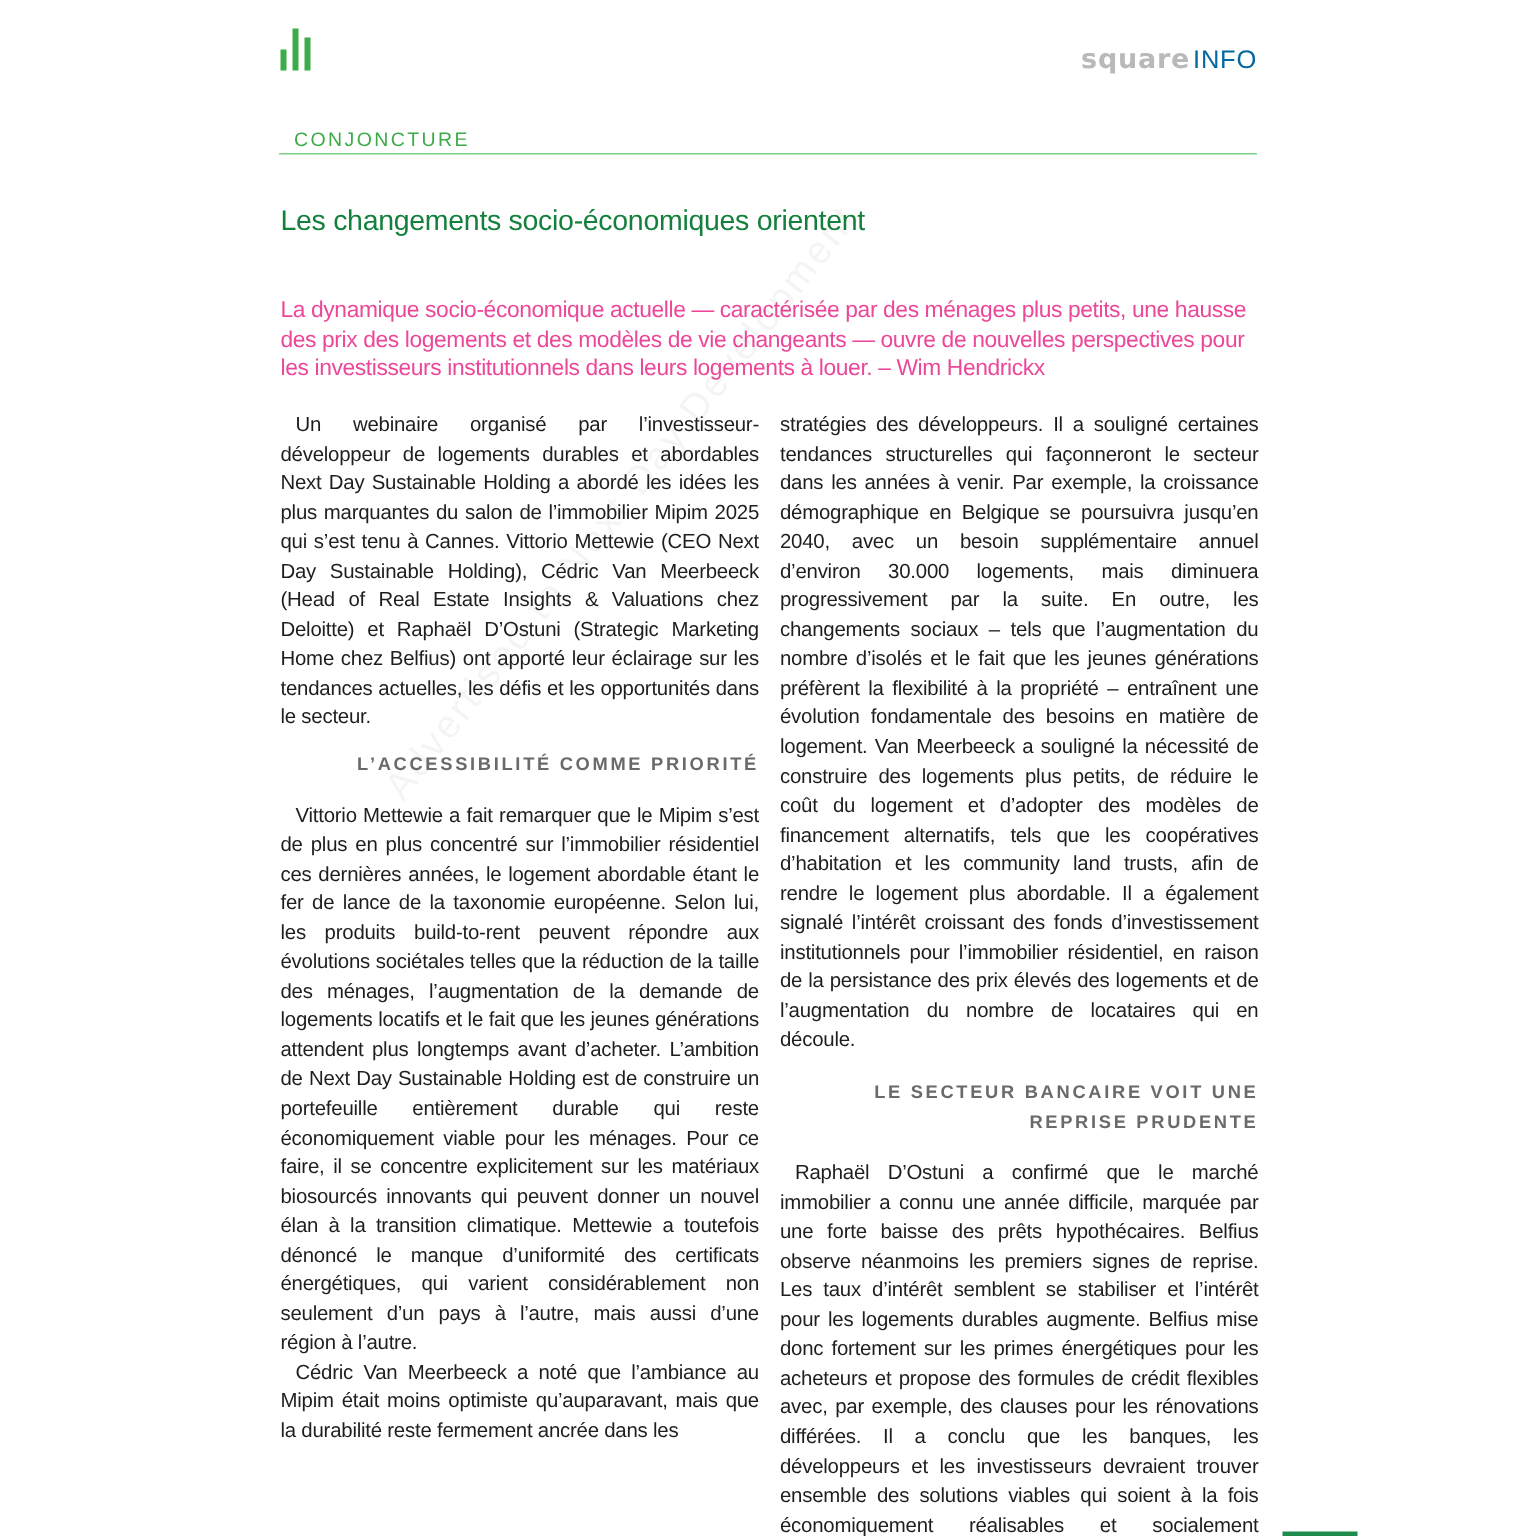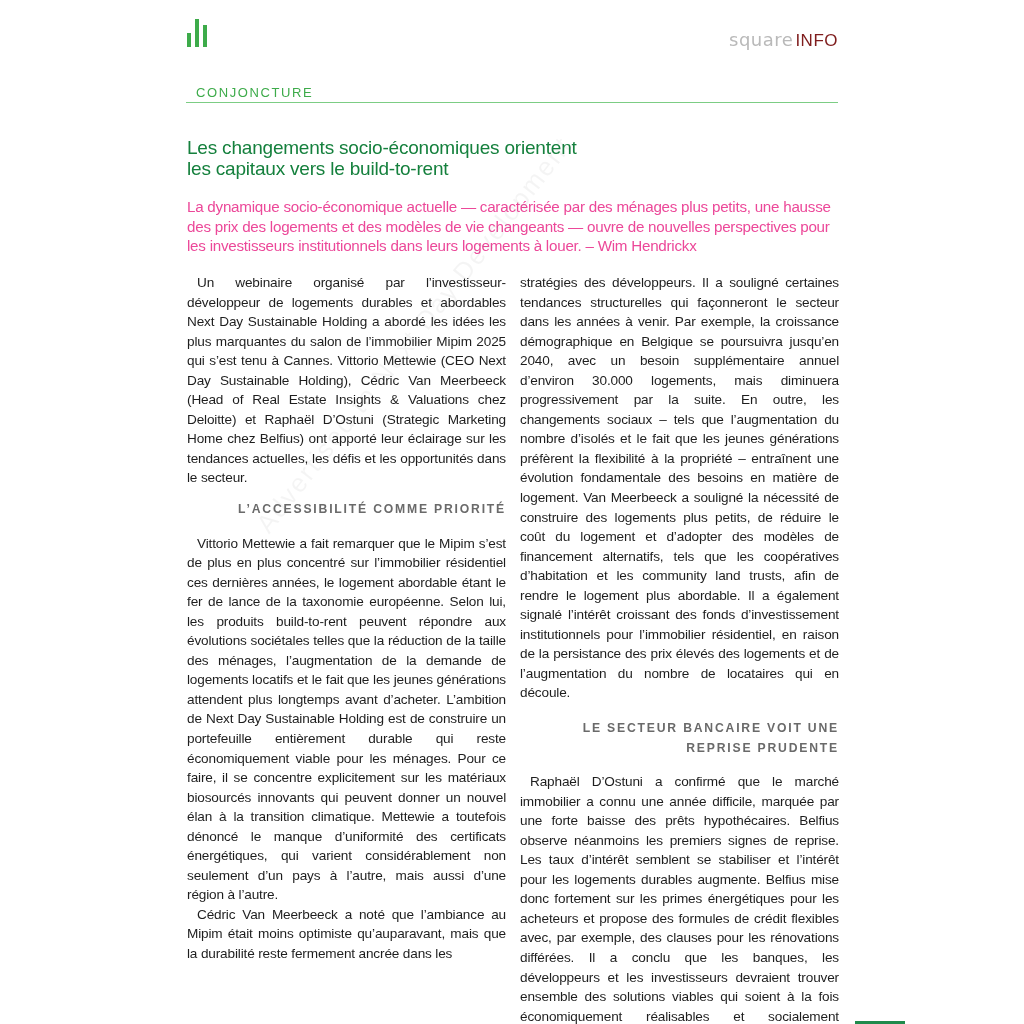--- a/index.html
+++ b/index.html
@@ -6,22 +6,22 @@
   body { width: 1024px; height: 1024px; position: relative; overflow: hidden;
          font-family: "Liberation Sans", sans-serif; color: #1e1e1e; }
 
   .logo-bars { position: absolute; left: 187px; top: 17px; width: 22px; height: 30px; }
   .logo-bars span { position: absolute; bottom: 0; width: 4px; background: #3dab4a; }
   .logo-bars .b1 { left: 0; height: 14px; }
   .logo-bars .b2 { left: 8px; height: 28px; }
   .logo-bars .b3 { left: 16px; height: 22px; }
 
   .brand { position: absolute; right: 186px; top: 29px; color: #b9b9b9; font-size: 19px; letter-spacing: 0.5px; }
-  .brand .brand-main { font-weight: normal; font-family: "DejaVu Sans", sans-serif; font-size: 18px; margin-top: 38px; }
-  .brand .brand-sub { font-weight: normal; font-size: 17px; margin-left: 2px; color: #7f1d1d; margin-top: 44px; }
+  .brand .brand-main { font-weight: bold; font-family: "DejaVu Sans", sans-serif; font-size: 18px; margin-top: 38px; }
+  .brand .brand-sub { font-weight: normal; font-size: 17px; margin-left: 2px; color: #0369a1; margin-top: 44px; }
 
   .section-label { position: absolute; left: 196px; top: 85px; color: #3dab4a; font-weight: normal;
                    font-size: 13px; letter-spacing: 1.6px; }
   .section-rule { position: absolute; left: 186px; top: 102px; width: 652px; height: 1px; background: #7ccd84; }
 
   .title { position: absolute; left: 187px; top: 137px; width: 520px; font-size: 19px; font-weight: normal;
            line-height: 21px; color: #15803d; margin: 0; letter-spacing: -0.2px; }
 
   .lead { position: absolute; left: 187px; top: 197px; width: 650px; font-size: 15.2px; line-height: 19.5px;
           color: #ec4899; margin: 0; letter-spacing: -0.25px; }
@@ -52,21 +52,20 @@
 
 <div class="brand">
   <span class="brand-main">square</span><span class="brand-sub">INFO</span>
 </div>
 
 <div class="section-label">CONJONCTURE</div>
 <div class="section-rule"></div>
 
 <h1 class="title">
   <span>Les changements socio-économiques orientent</span><br>
-  <span>les capitaux vers le build-to-rent</span>
 </h1>
 
 <p class="lead">La dynamique socio-économique actuelle — caractérisée par des ménages plus petits, une hausse des prix des logements et des modèles de vie changeants — ouvre de nouvelles perspectives pour les investisseurs institutionnels dans leurs logements à louer. – Wim Hendrickx</p>
 
 <div class="watermark">Advertised to Next Day Development</div>
 
 <div class="col left">
   <p>Un webinaire organisé par l’investisseur-développeur de logements durables et abordables Next Day Sustainable Holding a abordé les idées les plus marquantes du salon de l’immobilier Mipim 2025 qui s’est tenu à Cannes. Vittorio Mettewie (CEO Next Day Sustainable Holding), Cédric Van Meerbeeck (Head of Real Estate Insights &amp; Valuations chez Deloitte) et Raphaël D’Ostuni (Strategic Marketing Home chez Belfius) ont apporté leur éclairage sur les tendances actuelles, les défis et les opportunités dans le secteur.</p>
   <div class="subhead">L’ACCESSIBILITÉ COMME PRIORITÉ</div>
   <p>Vittorio Mettewie a fait remarquer que le Mipim s’est de plus en plus concentré sur l’immobilier résidentiel ces dernières années, le logement abordable étant le fer de lance de la taxonomie européenne. Selon lui, les produits build-to-rent peuvent répondre aux évolutions sociétales telles que la réduction de la taille des ménages, l’augmentation de la demande de logements locatifs et le fait que les jeunes générations attendent plus longtemps avant d’acheter. L’ambition de Next Day Sustainable Holding est de construire un portefeuille entièrement durable qui reste économiquement viable pour les ménages. Pour ce faire, il se concentre explicitement sur les matériaux biosourcés innovants qui peuvent donner un nouvel élan à la transition climatique. Mettewie a toutefois dénoncé le manque d’uniformité des certificats énergétiques, qui varient considérablement non seulement d’un pays à l’autre, mais aussi d’une région à l’autre.</p>

